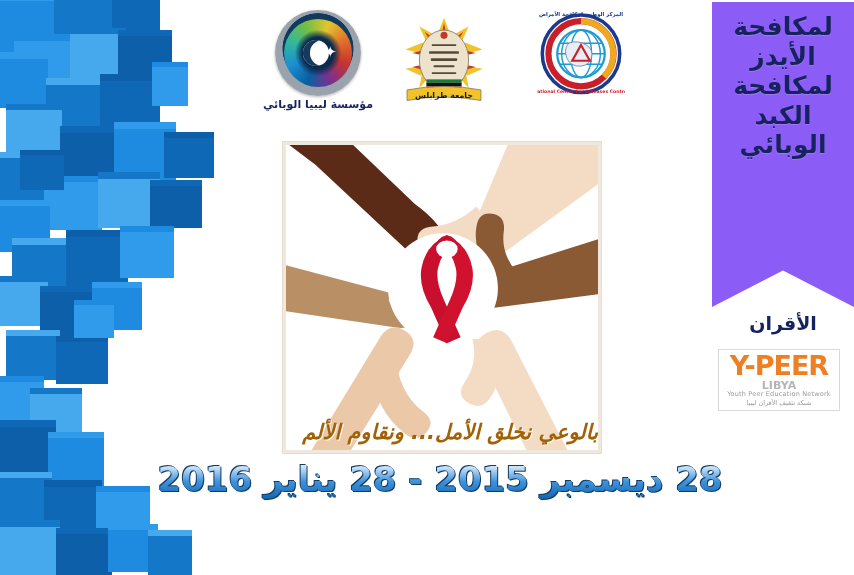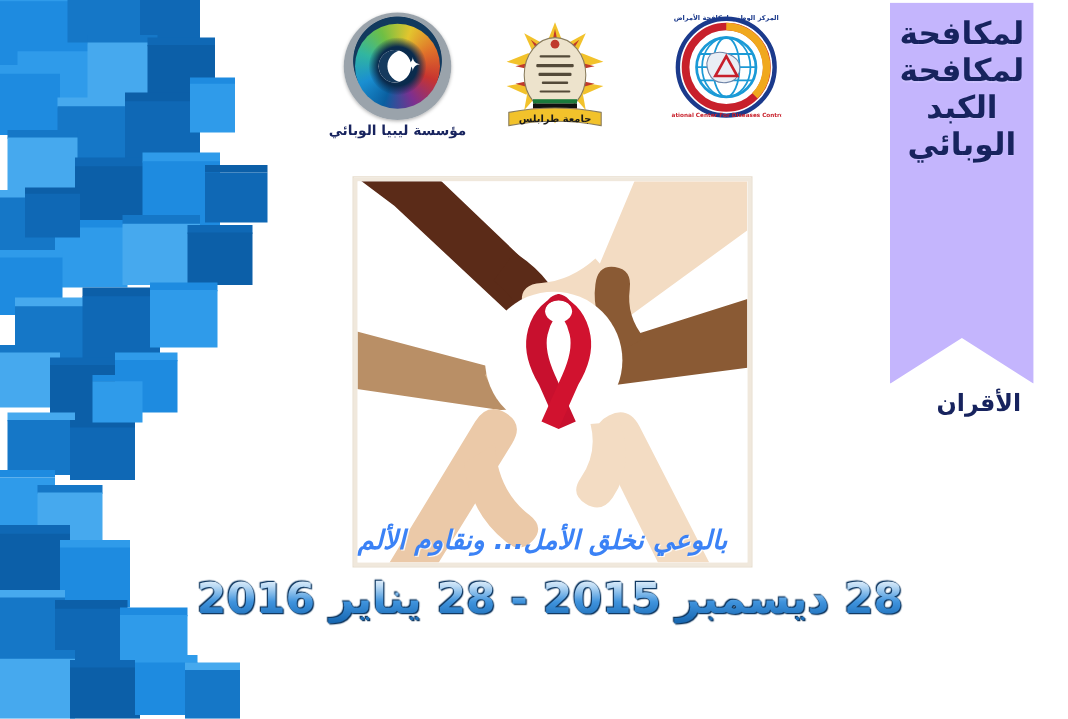--- a/index.html
+++ b/index.html
@@ -8,22 +8,22 @@
 
   #poster{position:absolute;inset:0;width:854px;height:575px;background:#fff;overflow:hidden;}
 
   
   #cubes{position:absolute;left:0;top:0;width:230px;height:575px;overflow:hidden;}
   .cube{position:absolute;}
   .cube .top{position:absolute;left:0;top:0;width:100%;height:14%;}
   .cube .face{position:absolute;left:0;top:12%;width:100%;height:88%;}
 
   
-  #banner{position:absolute;left:712px;top:2px;width:115px;height:305px;
-          background:#c4b5fd;
+  #banner{position:absolute;left:712px;top:2px;width:142px;height:305px;
+          background:#8b5cf6;
           -webkit-clip-path:polygon(0 0,100% 0,100% 100%,50% 88%,0 100%);
           clip-path:polygon(0 0,100% 0,100% 100%,50% 88%,0 100%);
           display:flex;flex-direction:column;align-items:center;
           justify-content:flex-start;padding-top:10px;box-sizing:border-box;}
   #banner .bline{color:#17235E;font-weight:bold;font-size:25px;line-height:1.18;
                  text-align:center;direction:rtl;width:100%;
                  text-shadow:0 1px 0 rgba(255,255,255,.15);}
   #banner .bline.lat{font-size:28px;letter-spacing:3px;margin-top:4px;direction:ltr;}
 
   
@@ -60,22 +60,22 @@
   .logo-ncdc{position:relative;width:88px;height:88px;margin:0 auto;}
 
   .logo-cap{color:#17235E;font-weight:bold;font-size:11px;direction:rtl;
             margin-top:2px;white-space:nowrap;}
 
   
   #photo{position:absolute;left:283px;top:142px;width:318px;height:311px;
          background:#fff;border:3px solid #f0e8dc;box-sizing:border-box;
          box-shadow:0 0 0 1px #e7ddcd;overflow:hidden;}
   #hands{position:absolute;inset:0;}
-  #slogan{position:absolute;left:0;right:0;bottom:6px;text-align:left;
-          direction:rtl;color:#3b82f6;font-weight:bold;font-size:21px;
+  #slogan{position:absolute;left:0;right:0;bottom:6px;text-align:right;
+          direction:rtl;color:#a16207;font-weight:bold;font-size:21px;
           font-style:italic;text-shadow:1px 1px 0 rgba(255,255,255,.85);}
 
   
   #title-block{position:absolute;left:130px;top:458px;width:620px;text-align:center;}
   .bigtitle{direction:rtl;font-weight:bold;font-size:37px;line-height:1.12;
             color:#2e86d8;
             background:linear-gradient(180deg,#ffffff 0%,#bfdcf5 22%,#3f93dd 55%,#1464ae 100%);
             -webkit-background-clip:text;background-clip:text;
             -webkit-text-fill-color:transparent;color:transparent;
             text-shadow:none;filter:drop-shadow(1.2px 1.2px 0 #123a63) drop-shadow(-.8px -.8px 0 #123a63);}
@@ -364,26 +364,33 @@
           <ellipse cx="0" cy="-44" rx="11" ry="9" fill="#ffffff"></ellipse>
           <path d="M-11 -44 q0 -12 11 -14 q11 2 11 14 q0 -8 -11 -9 q-11 1 -11 9 Z" fill="#C8102E"></path>
         </g>
       </g>
     </svg>
     <div id="slogan">بالوعي نخلق الأمل... ونقاوم الألم</div>
   </div>
 
   <div id="banner">
     <div class="bline">لمكافحة</div>
+    <div class="bline">الأيدز</div>
     <div class="bline">لمكافحة</div>
     <div class="bline">الكبد</div>
     <div class="bline">الوبائي</div>
   </div>
 
   <div id="participation">
     <div class="with">الأقران</div>
   </div>
+  <div id="ypeer">
+    <div class="yp-main">Y-PEER</div>
+    <div class="yp-libya">LIBYA</div>
+    <div class="yp-en">Youth Peer Education Network</div>
+    <div class="yp-ar">شبكة تثقيف الأقران ليبيا</div>
+  </div>
 
   <div id="title-block">
     <div class="datetitle">28 ديسمبر 2015 - 28 يناير 2016</div>
   </div>
 
 </div>
 
 </body></html>

